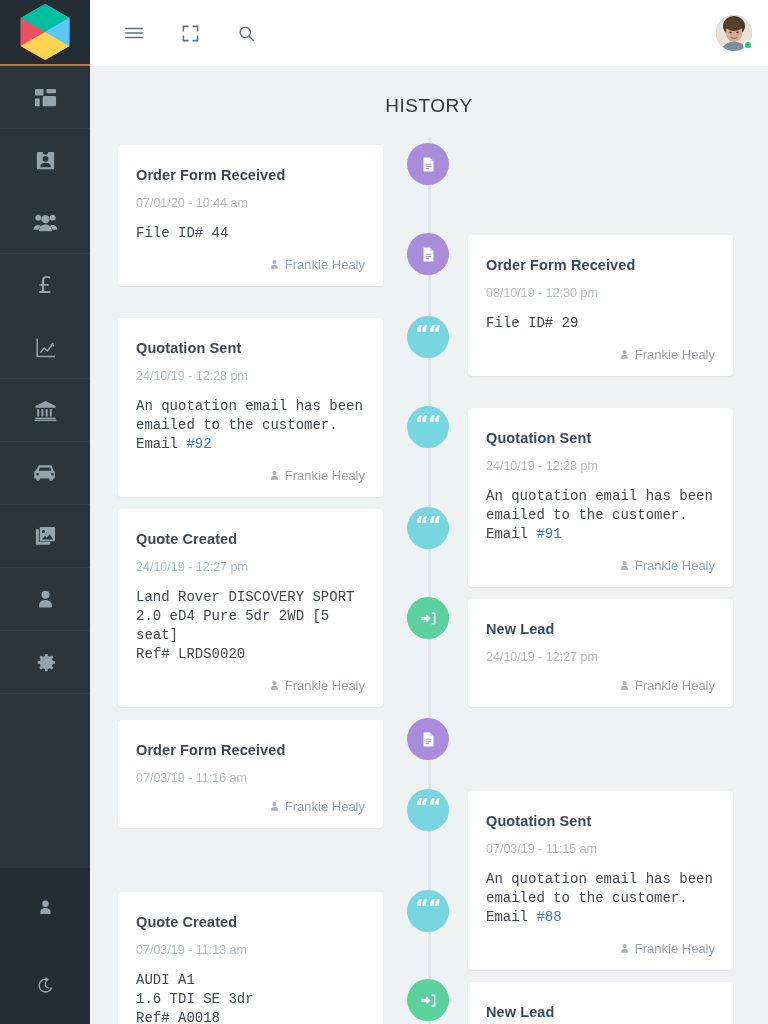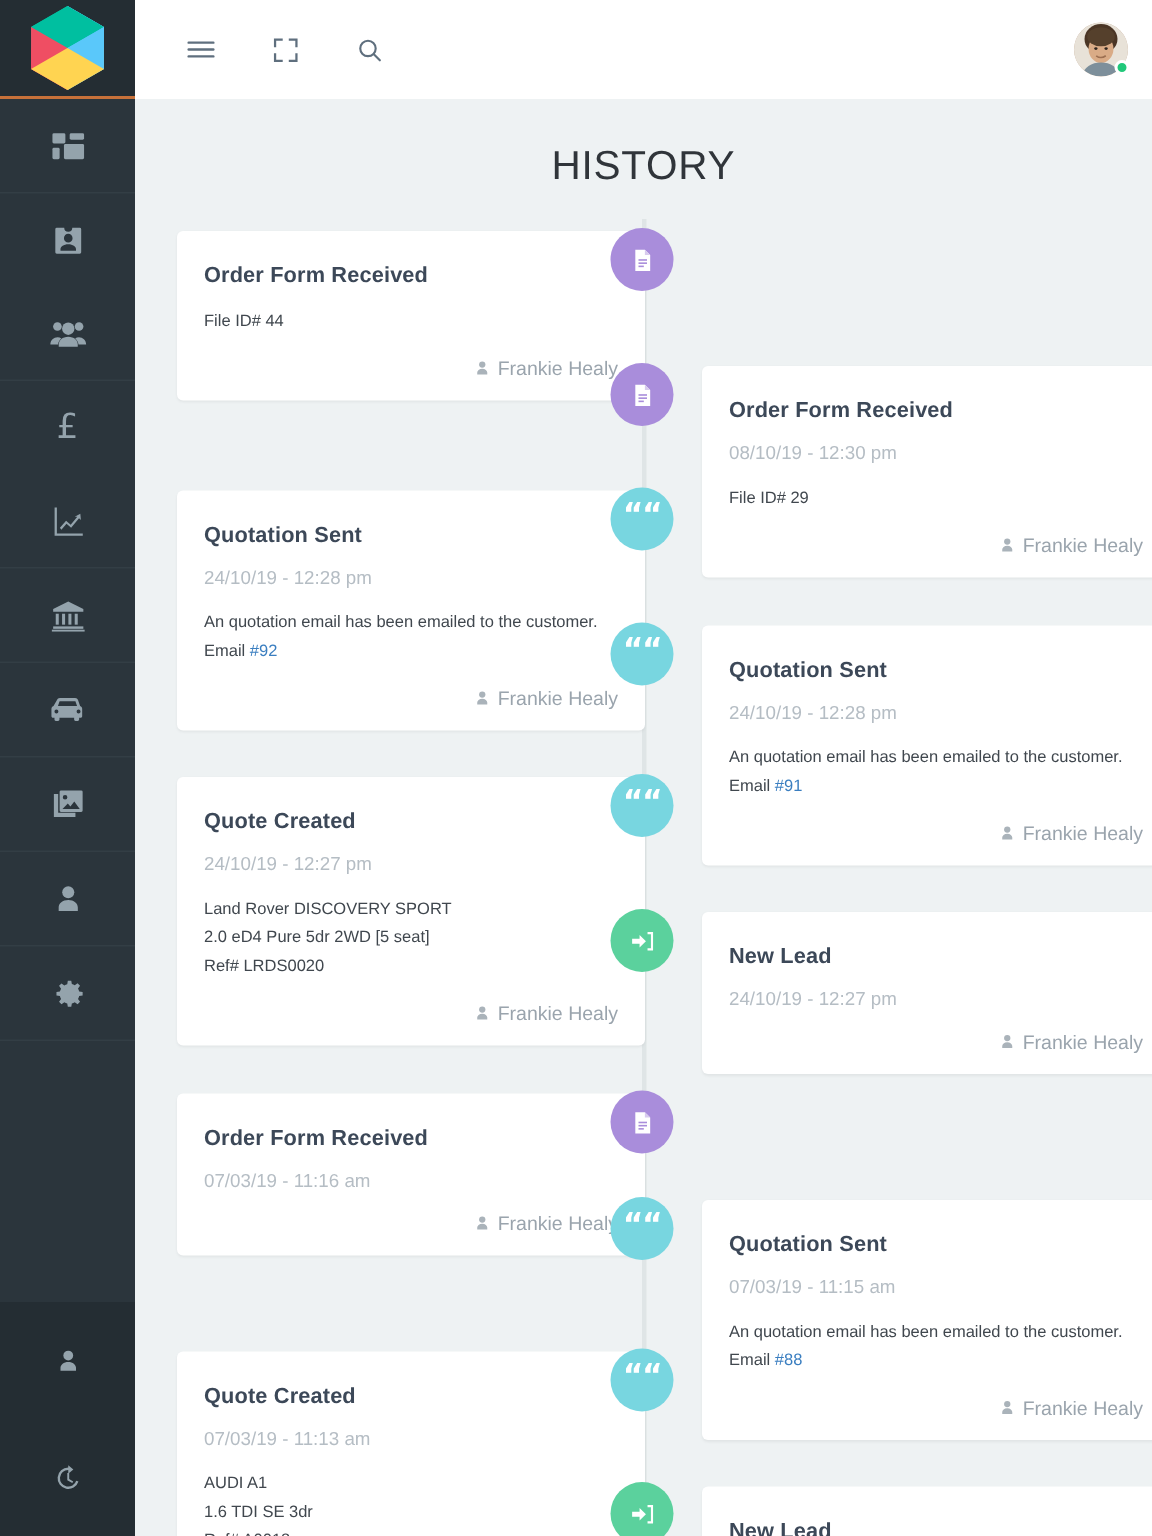--- a/index.html
+++ b/index.html
@@ -70,21 +70,21 @@
 
   
   #content {
     position: absolute; left: 90px; top: 66px;
     width: 678px; height: 958px;
     background: #eef2f3;
     overflow: hidden;
   }
   #page-title {
     text-align: center;
-    font-size: 27px;
+    font-size: 19px;
     font-weight: 400;
     color: #30353a;
     letter-spacing: 0.5px;
     padding-top: 29px;
     font-family: "Liberation Sans", sans-serif;
   }
 
   
   #timeline { position: relative; margin-top: 20px; height: 900px; }
   #timeline-rail {
@@ -102,38 +102,38 @@
   }
   .marker svg { width: 17px; height: 17px; fill: #fff; }
   .marker .quote {
     color: #fff; font-size: 21px; font-weight: 700;
     font-family: "DejaVu Sans", sans-serif; line-height: 1;
     letter-spacing: -1px; margin-top: -5px;
   }
 
   .card {
     position: absolute;
-    width: 312px;
+    width: 265px;
     background: #fff;
     border-radius: 4px;
     box-shadow: 0 1px 2px rgba(0,0,0,0.06);
     padding: 22px 18px 14px 18px;
   }
   .card.left  { left: 28px; }
   .card.right { left: 378px; }
 
   .card-title {
     font-size: 14.5px; font-weight: 700; color: #3c4858;
     margin-bottom: 13px; letter-spacing: 0.1px;
   }
   .card-time {
     font-size: 12.5px; color: #b5bdc4; margin-bottom: 14px;
   }
   .card-body {
-    font-size: 11px; color: #40474e; line-height: 19px;
+    font-size: 14px; color: #40474e; line-height: 19px; font-family: Liberation Mono, monospace;
   }
   .card-body a { color: #3a7ec0; text-decoration: none; text-align: right; }
   .card-foot {
     margin-top: 14px; text-align: right;
     font-size: 13px; color: #9aa4ad;
     display: flex; align-items: center; justify-content: flex-end; gap: 5px;
   }
   .card-foot svg { width: 11px; height: 11px; fill: #aab3ba; }
 </style>
 </head>
@@ -326,20 +326,21 @@
             <path d="M14 2l5 5h-5z" fill="#d8cbee"></path>
             <g fill="#a98ddb">
               <rect x="8" y="11" width="8" height="1.5"></rect>
               <rect x="8" y="14" width="8" height="1.5"></rect>
               <rect x="8" y="17" width="5" height="1.5"></rect>
             </g>
           </svg>
         </div>
         <div class="card left" style="top: 8px;">
           <div class="card-title">Order Form Received</div>
+          <div class="card-time">07/01/20 - 10:44 am</div>
           <div class="card-body">File ID# 44</div>
           <div class="card-foot">
             <svg viewBox="0 0 24 24">
               <circle cx="12" cy="6.6" r="4.6"></circle>
               <path d="M12 12.6c-4.3 0-7.3 2.6-7.3 5.6V21h14.6v-2.8c0-3-3-5.6-7.3-5.6z"></path>
             </svg>
             <span>Frankie Healy</span>
           </div>
         </div>
         <div class="marker" style="top: 96px; background: rgb(169, 141, 219);">

